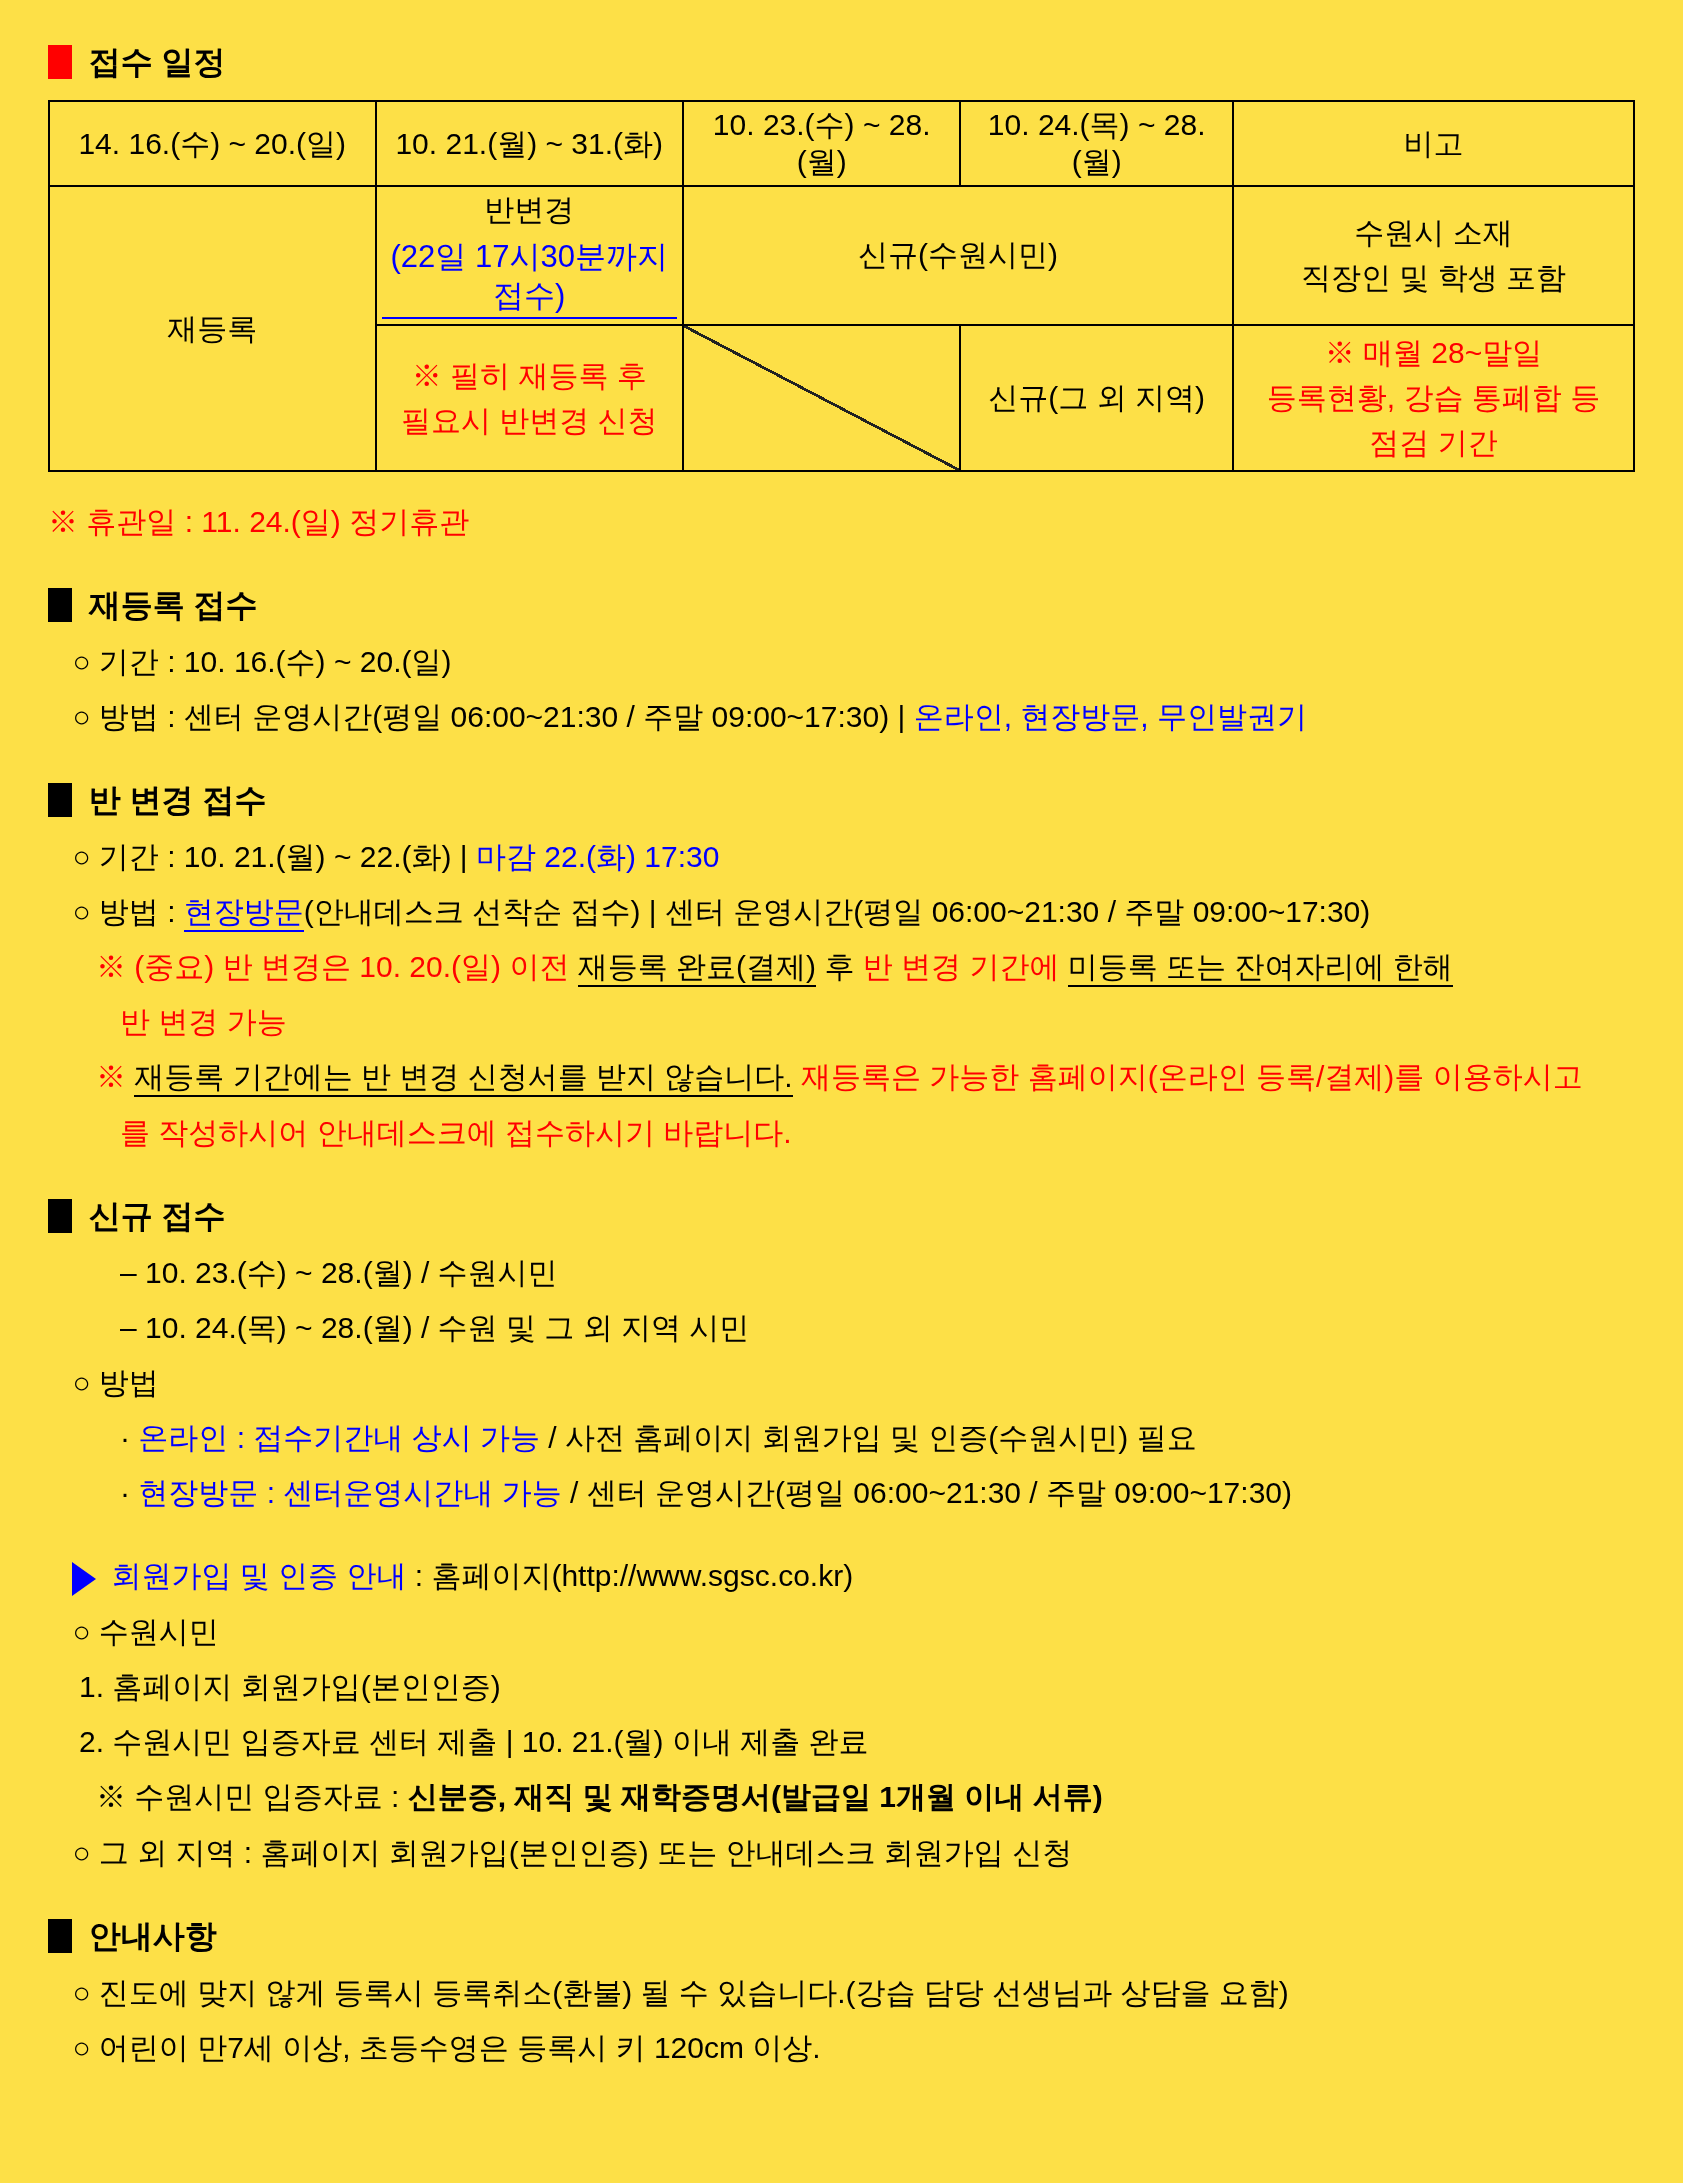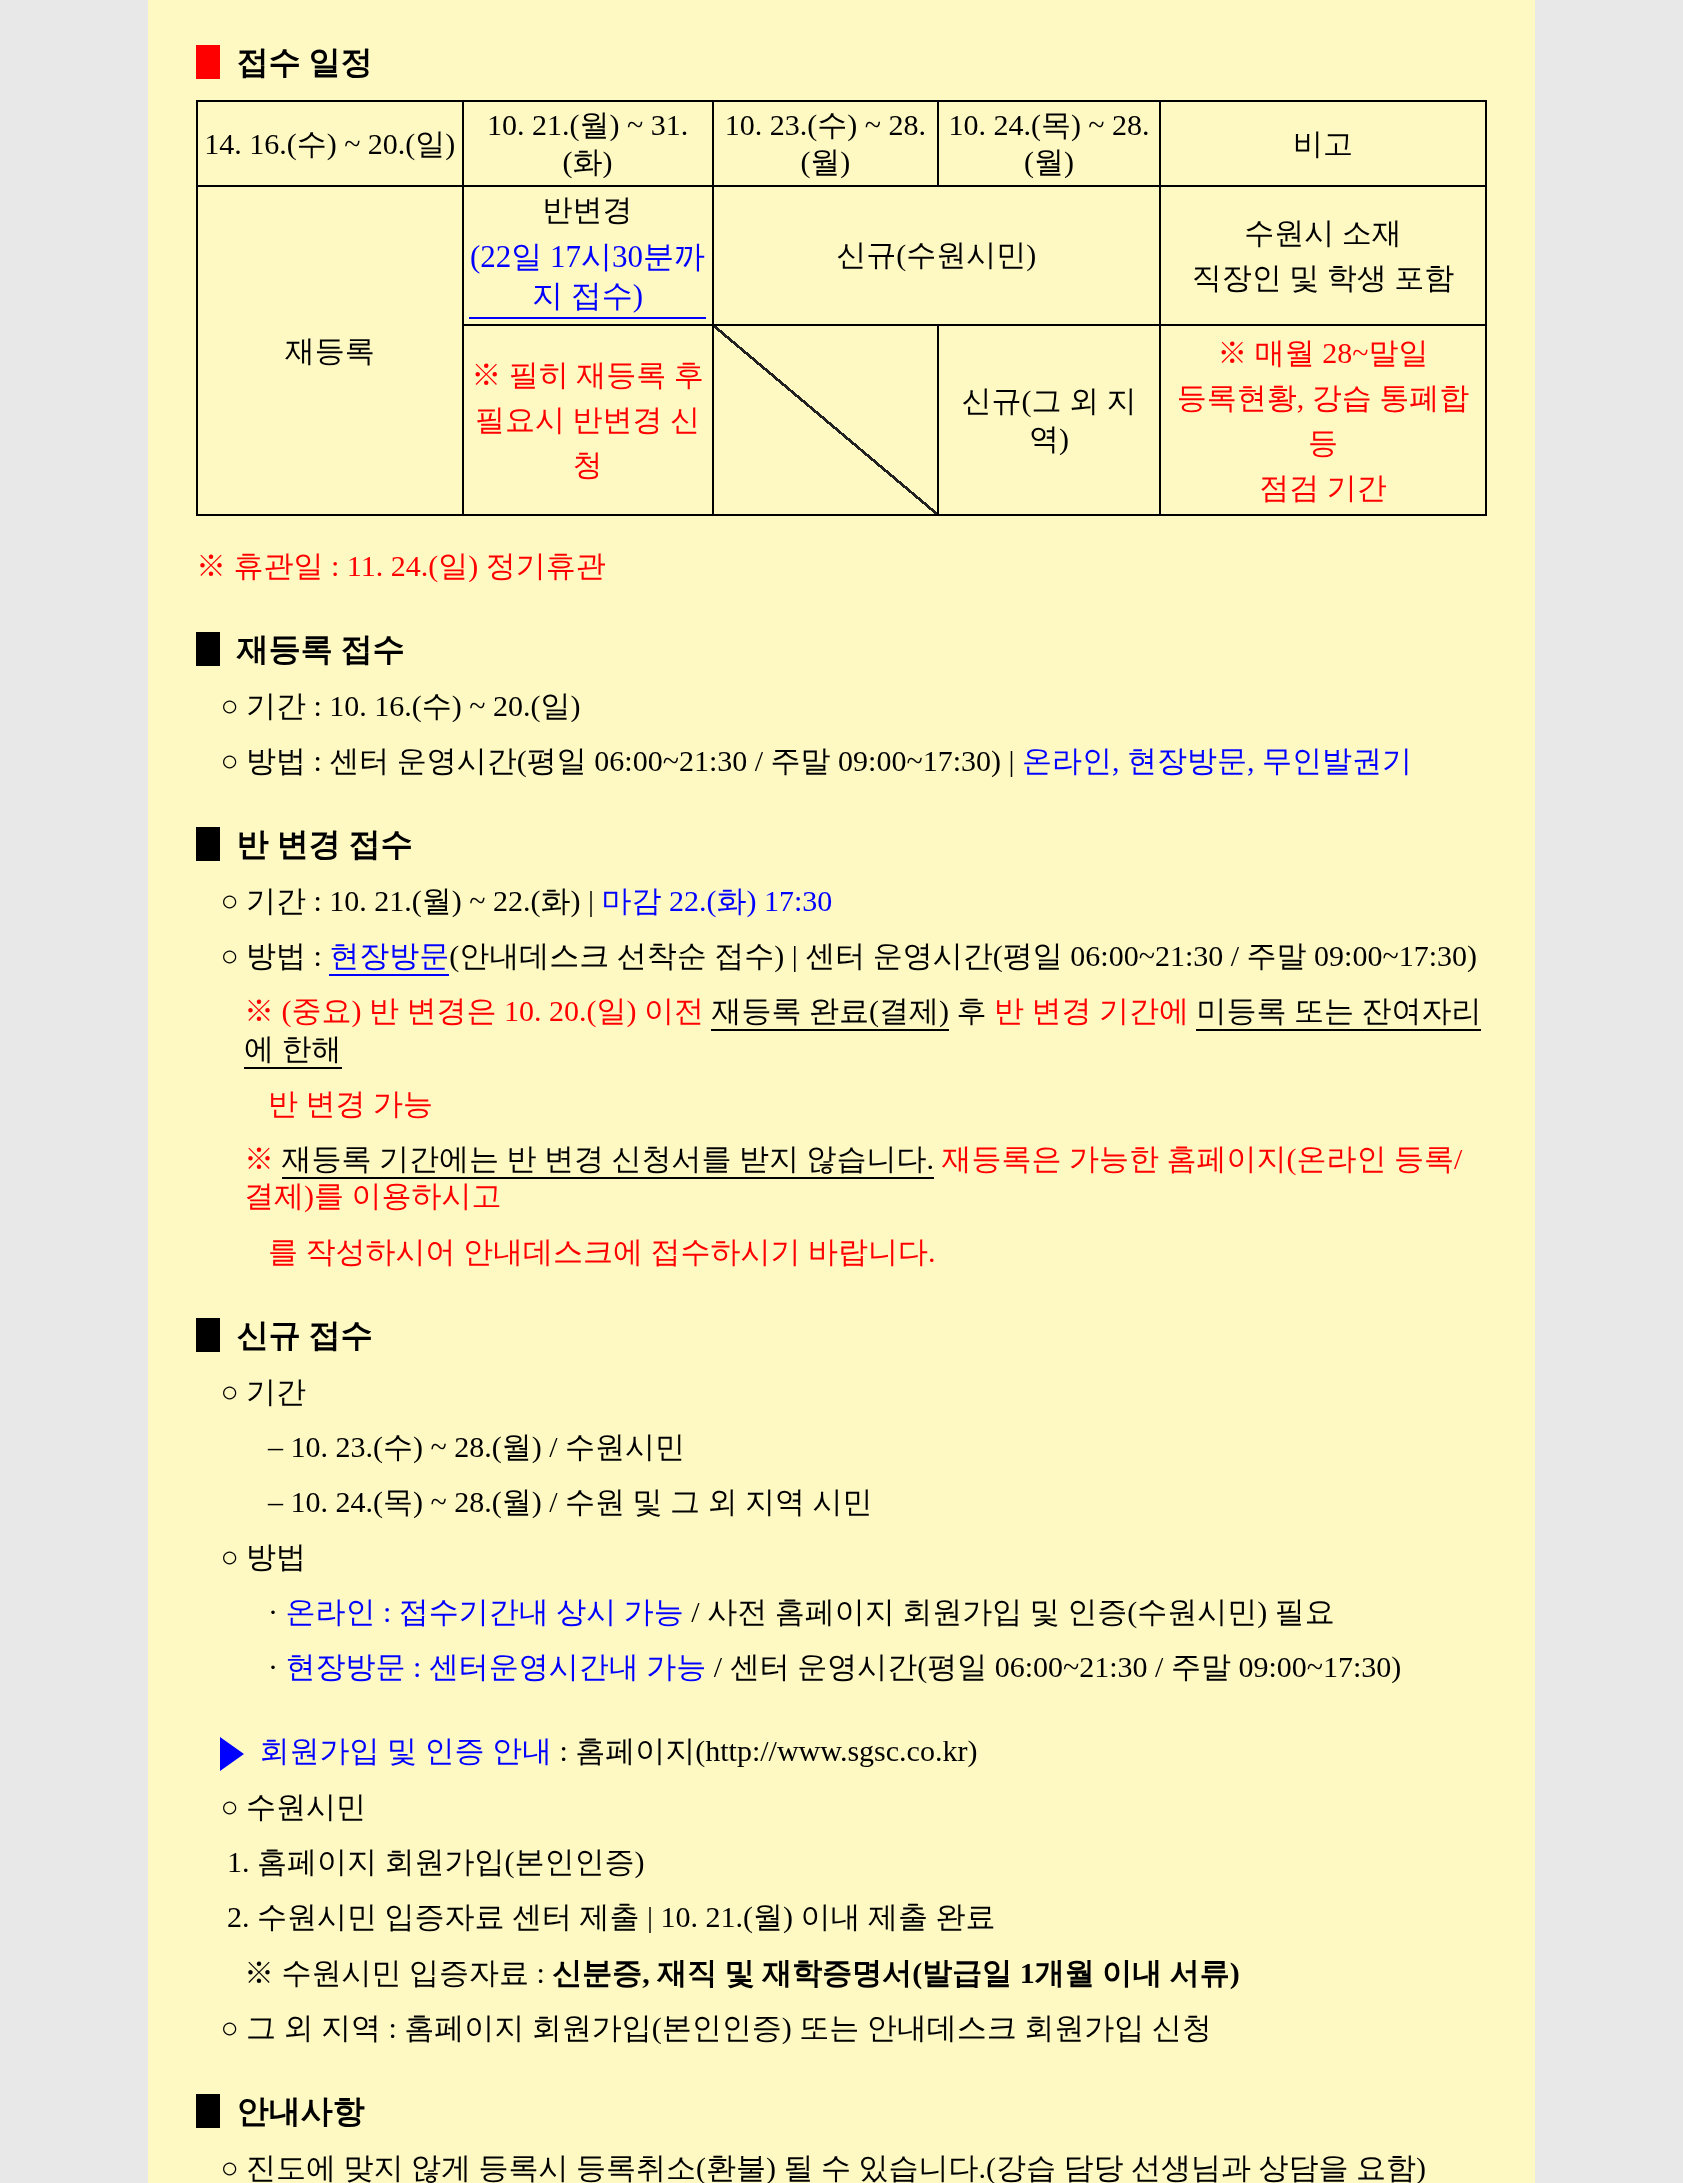--- a/index.html
+++ b/index.html
@@ -1,19 +1,19 @@
 <!DOCTYPE html>
 <html style="font-size:11px"><head>
 <meta charset="utf-8">
 <style>
   html,body{margin:0;padding:0;background:#e8e8e8;}
   .page{
-    width:1387px;height:2183px;box-sizing:border-box;
-    margin:0 auto;background:#fef9c3;color:#000;
-    font-family:Liberation Serif, serif;
+    width:1683px;height:2183px;box-sizing:border-box;
+    margin:0 auto;background:#fde047;color:#000;
+    font-family:Liberation Sans, sans-serif;
     font-size:30px;line-height:1.25;
     padding:34px 48px 27px 48px;overflow:hidden;position:relative;
   }
   .sec{margin-top:45px;}
   .sec:first-child{margin-top:8.1px;}
   .sec-head{display:flex;align-items:center;gap:16.3px;font-weight:bold;font-size:32px;margin-bottom:17.6px;}
   .sq{width:24.4px;height:34px;background:#000;flex:0 0 auto;}
   .sq.red{background:#ff0000;}
   .line{margin:17.6px 0;white-space:normal;}
   .ind1{padding-left:24.4px;}   
@@ -130,21 +130,20 @@
       <span class="red">※ </span><span class="ul">재등록 기간에는 반 변경 신청서를 받지 않습니다.</span><span class="red"> 재등록은 가능한 홈페이지(온라인 등록/결제)를 이용하시고</span>
     </div>
     <div class="line ind3 red">를 작성하시어 안내데스크에 접수하시기 바랍니다.</div>
   </div>
 
   <div class="sec">
     <div class="sec-head">
       <span class="sq"></span>
       <span>신규 접수</span>
     </div>
-    <div class="line ind1">○ 기간</div>
     <div class="line ind3">– 10. 23.(수) ~ 28.(월) / 수원시민</div>
     <div class="line ind3">– 10. 24.(목) ~ 28.(월) / 수원 및 그 외 지역 시민</div>
     <div class="line ind1">○ 방법</div>
     <div class="line ind3">
       <span>· </span><span class="blue">온라인 : 접수기간내 상시 가능</span><span> / 사전 홈페이지 회원가입 및 인증(수원시민) 필요</span>
     </div>
     <div class="line ind3">
       <span>· </span><span class="blue">현장방문 : 센터운영시간내 가능</span><span> / 센터 운영시간(평일 06:00~21:30 / 주말 09:00~17:30)</span>
     </div>
 

